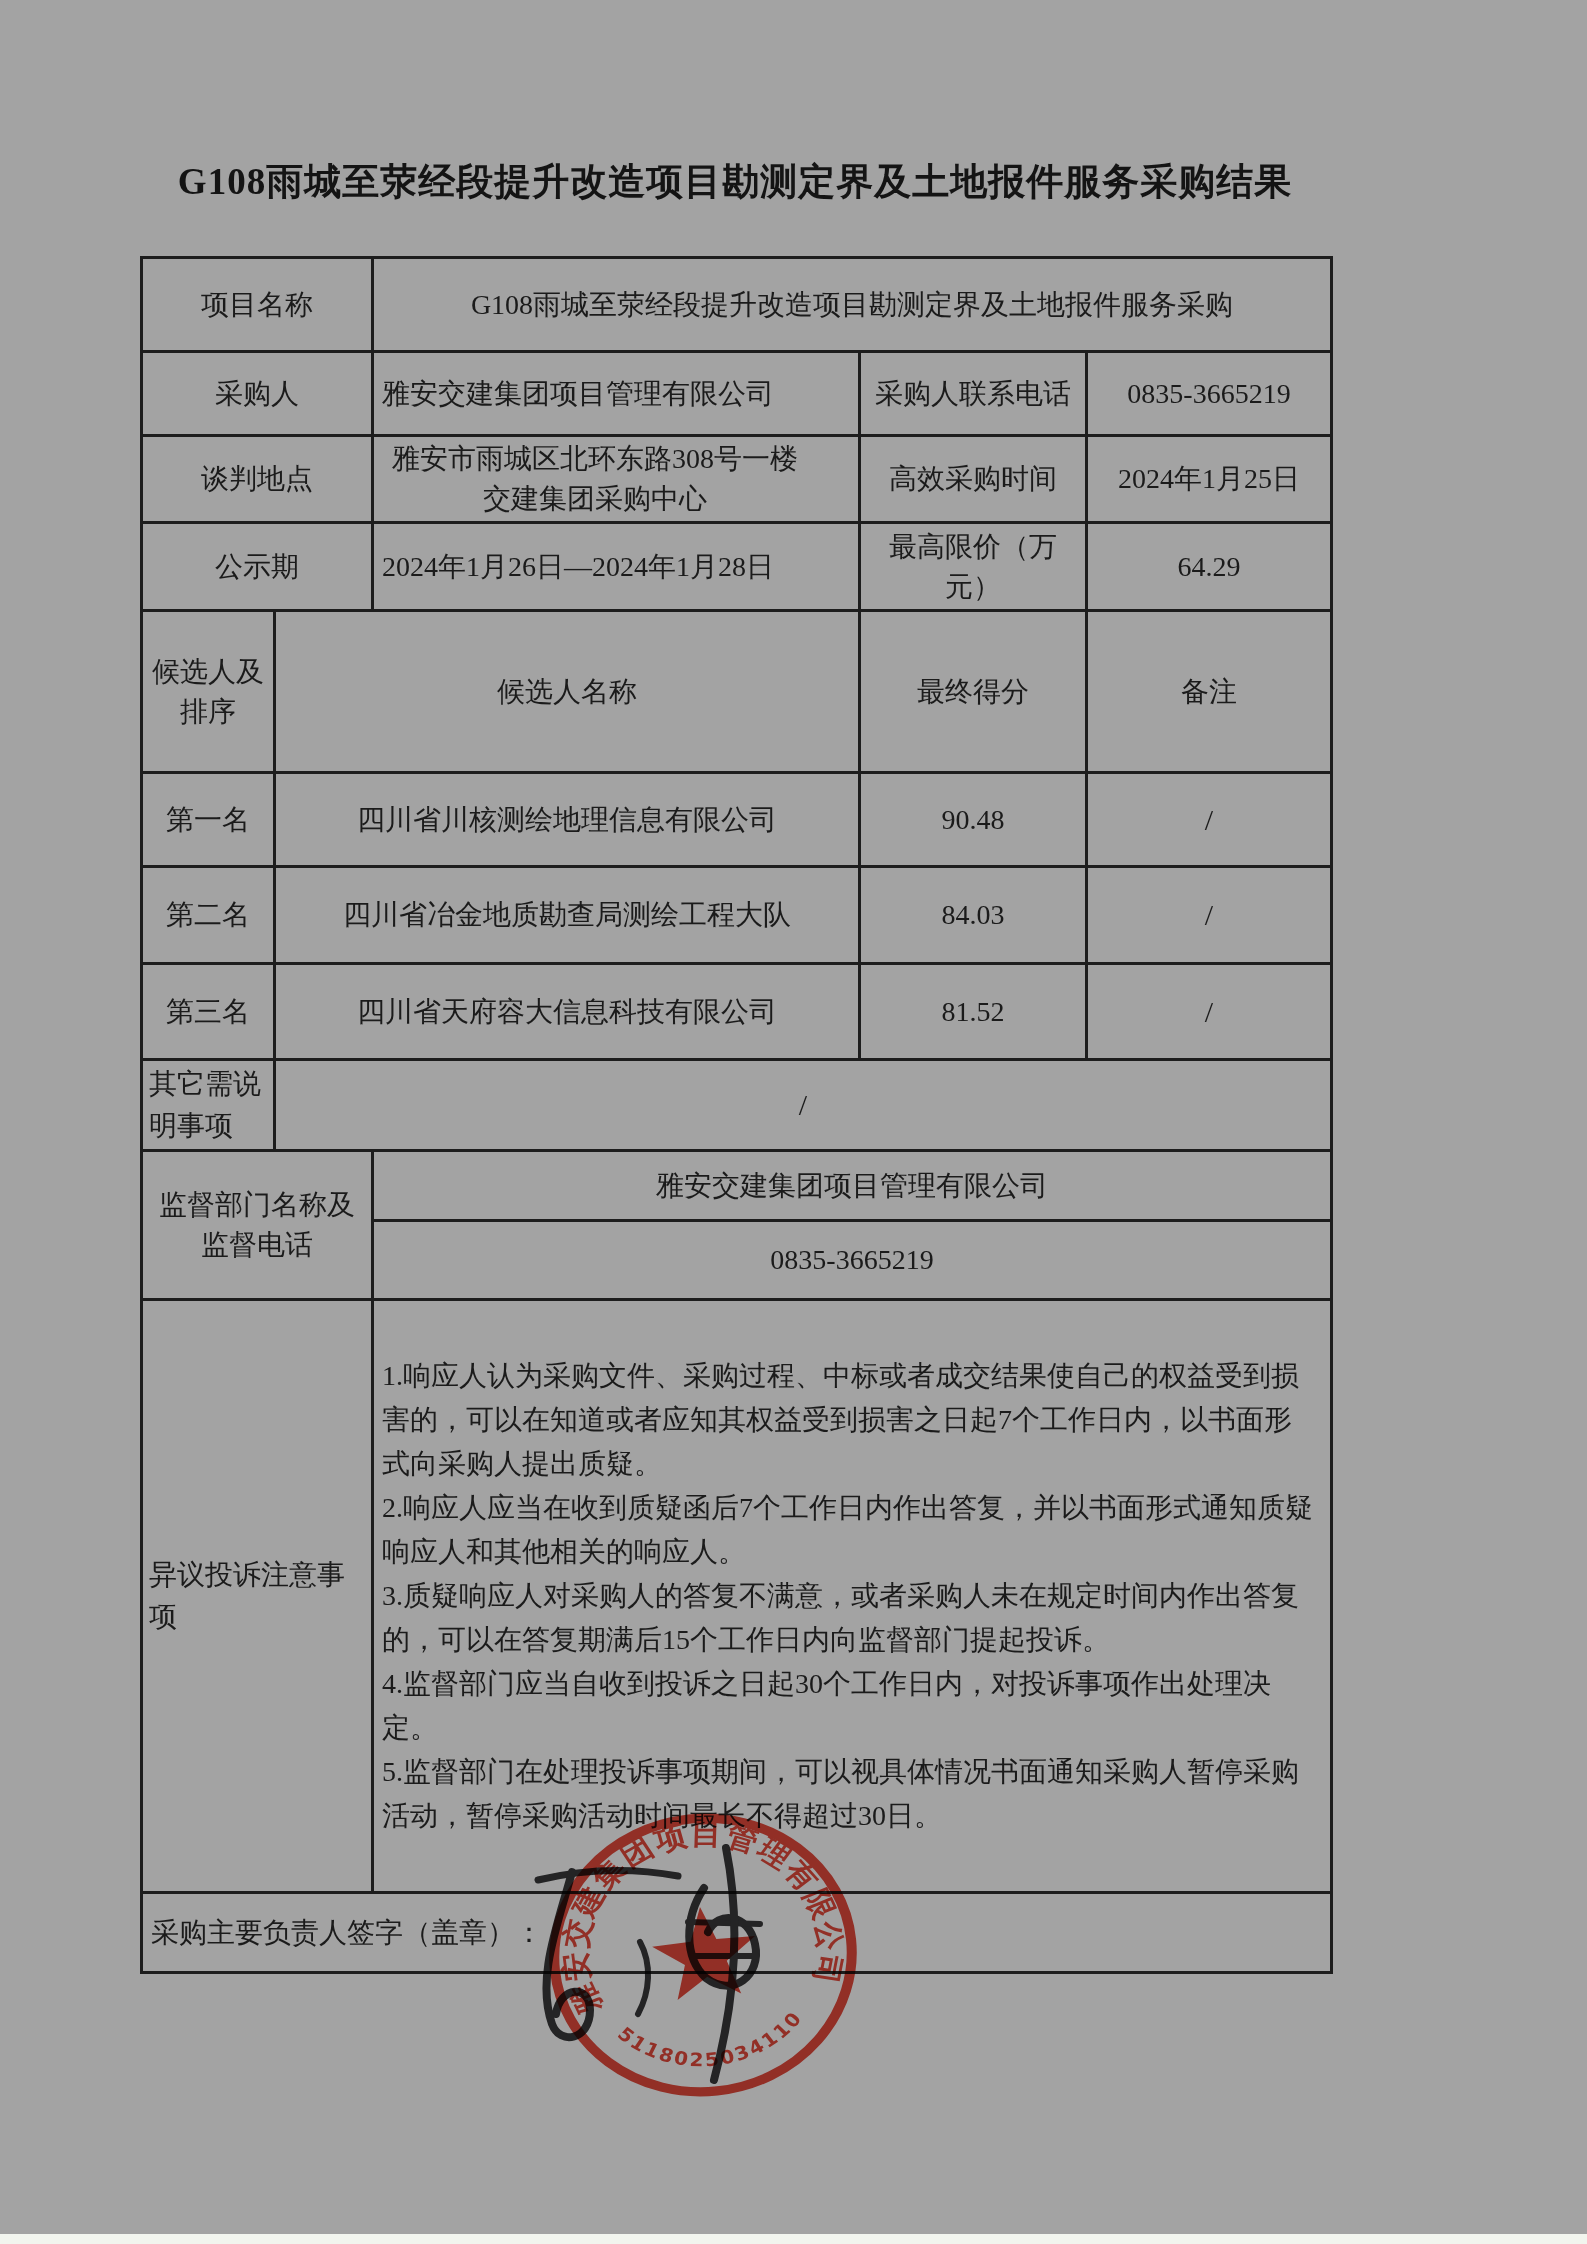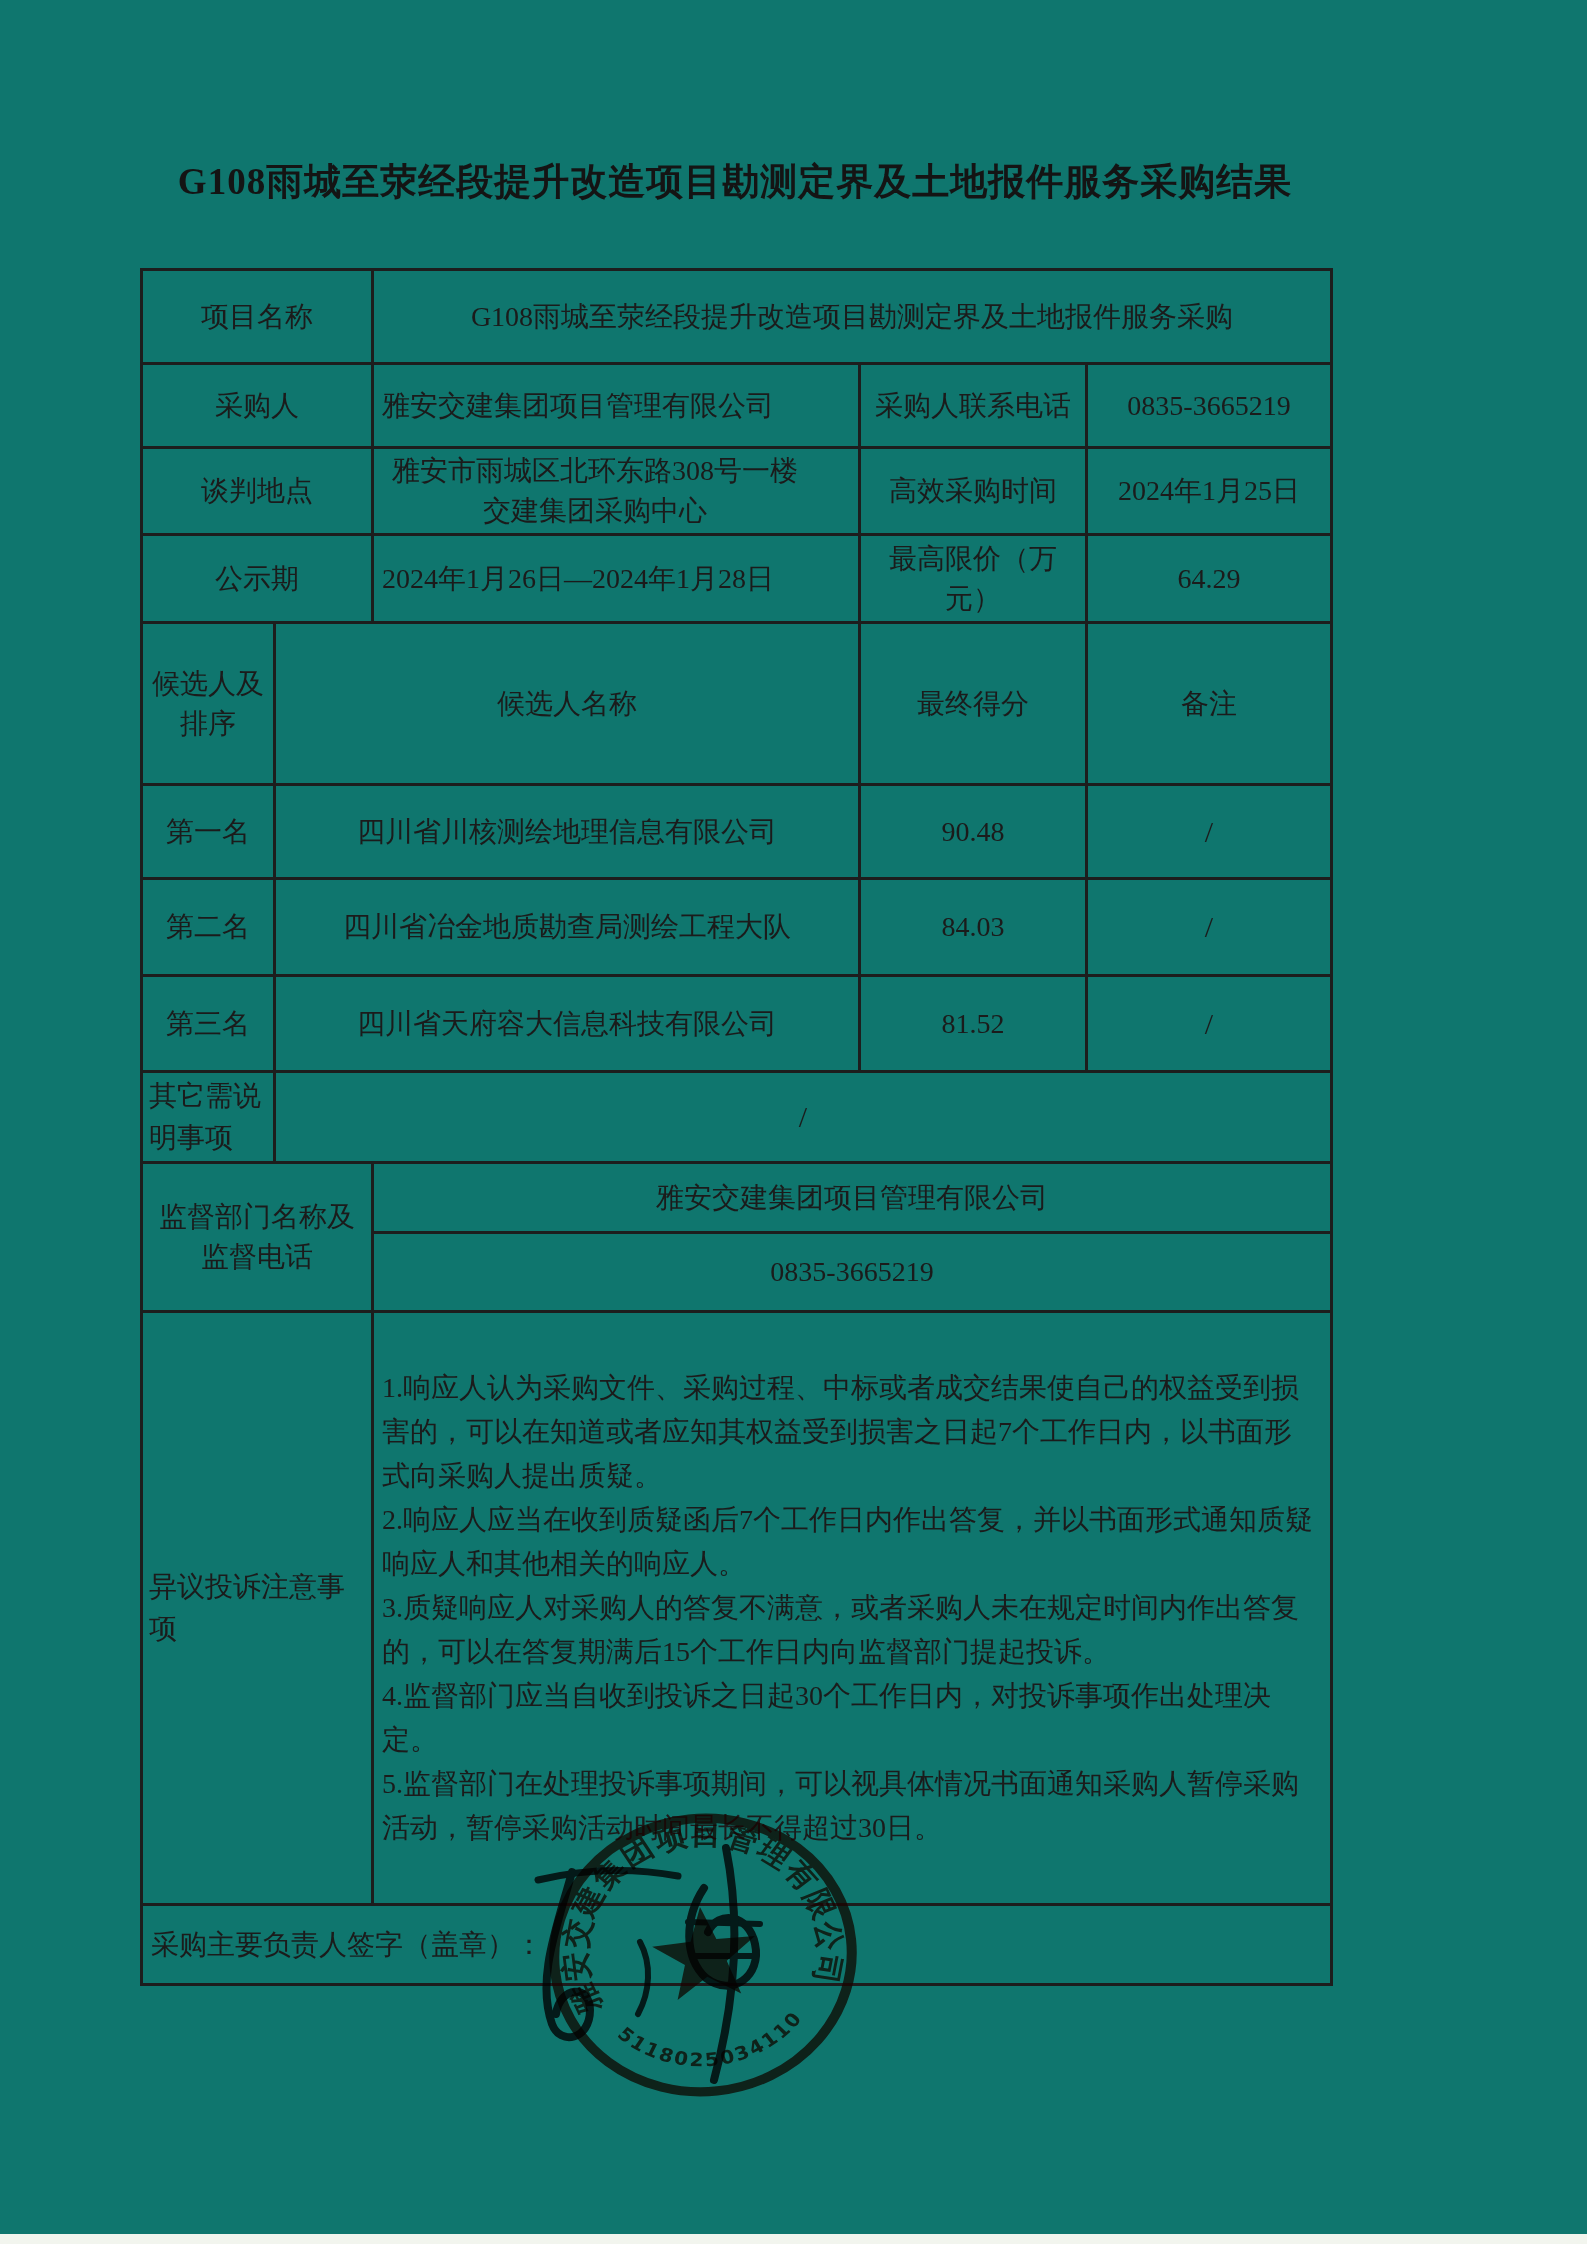--- a/index.html
+++ b/index.html
@@ -1,32 +1,32 @@
 <!DOCTYPE html>
 <html><head>
 <meta charset="utf-8">
 <style>
   html,body { margin:0; padding:0; background:#ffffff; }
   .page {
     position:relative;
     width:1587px; height:2244px;
-    background:#0f766e;
+    background:#a3a3a3;
     overflow:hidden;
     font-family:"Liberation Serif","DejaVu Serif",serif;
     color:#1b1b1b;
   }
   .title {
     position:absolute; top:156px; left:120px; width:1230px;
     text-align:center;
     font-size:37px; font-weight:bold;
     line-height:52px; letter-spacing:1px;
     color:#141414;
   }
   table.doc {
-    position:absolute; top:268px; left:140px;
+    position:absolute; top:256px; left:140px;
     width:1190px;
     border-collapse:collapse;
     table-layout:fixed;
     font-size:28px;
     color:#1b1b1b;
     border:3px solid #0369a1;
   }
   table.doc td {
     border:3px solid #1d1d1d;
     padding:2px 4px;

